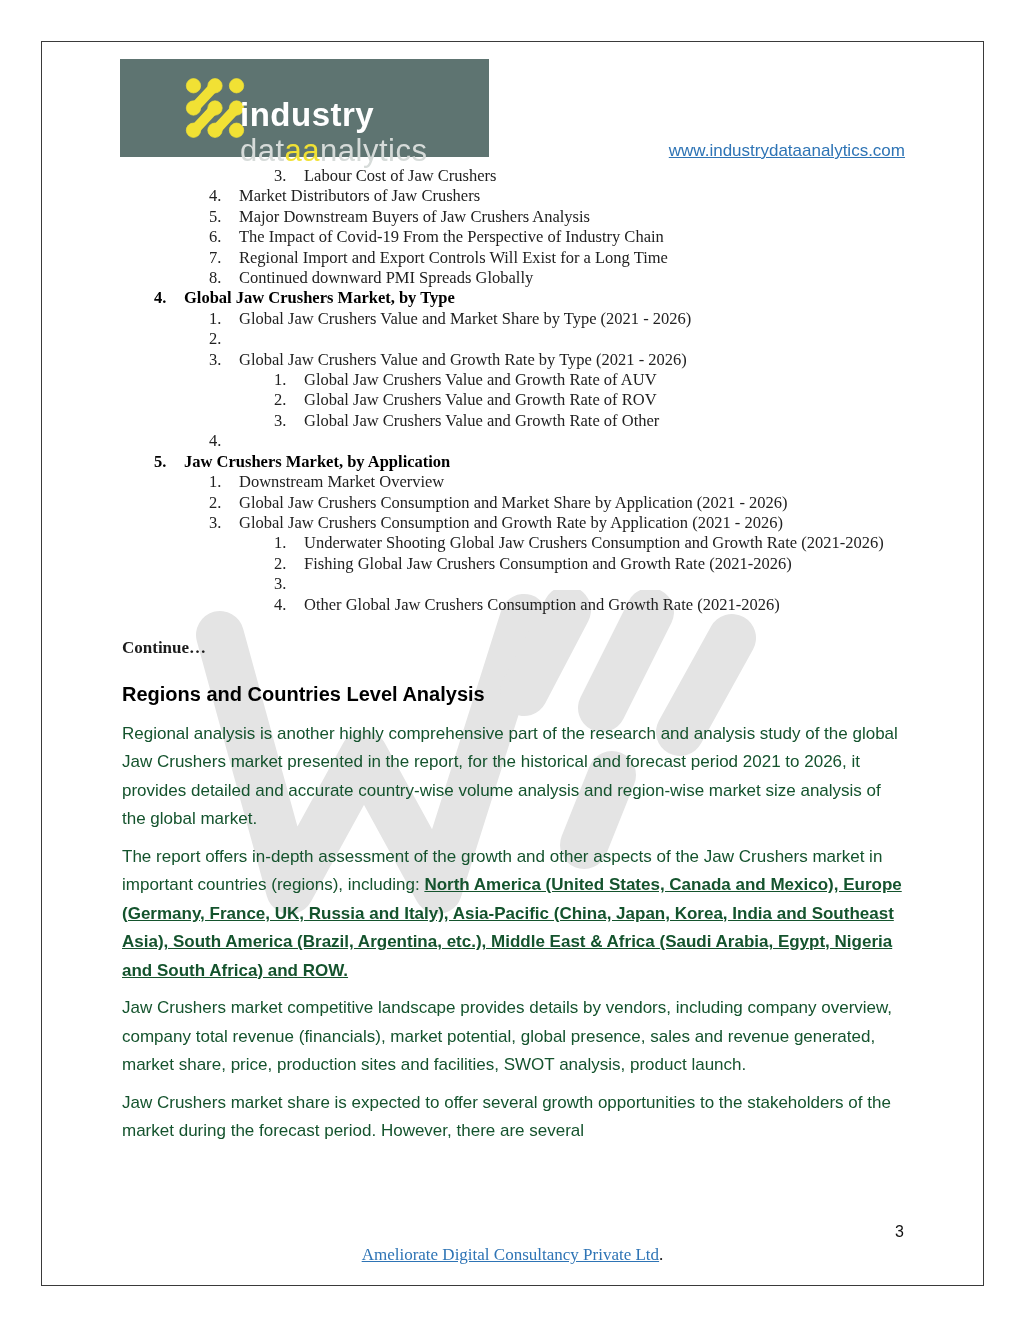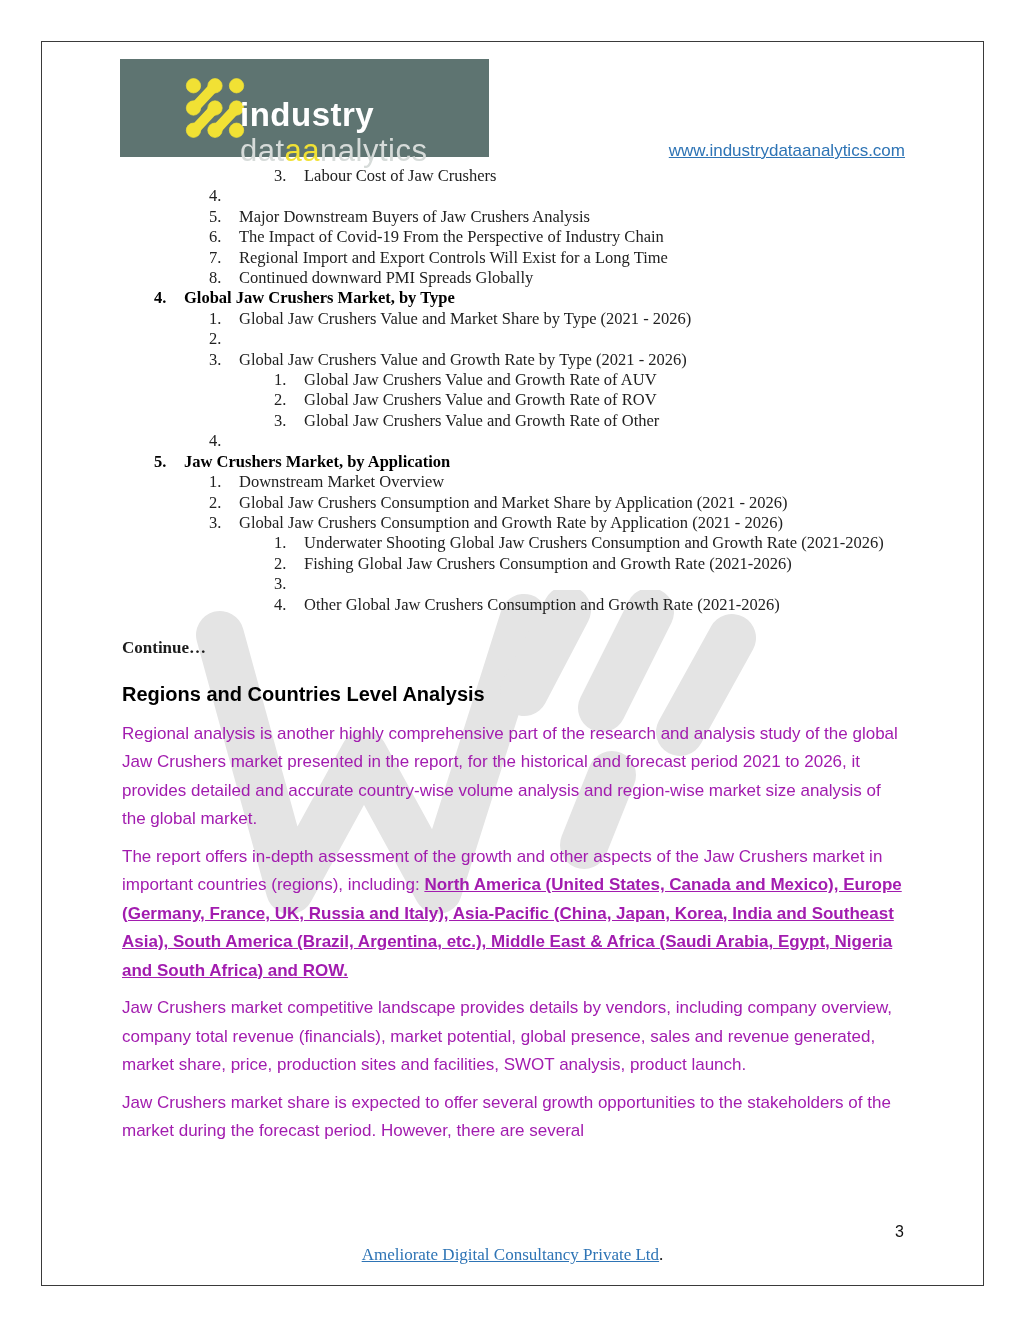--- a/index.html
+++ b/index.html
@@ -27,21 +27,21 @@
   .toc-row{display:flex;font-family:"Liberation Serif",serif;font-size:16.5px;line-height:20.4px;color:#212121;}
   .toc-row .toc-num{flex:0 0 30px;}
   .toc-row.lvl1{padding-left:32px;font-weight:bold;color:#000;}
   .toc-row.lvl2{padding-left:87px;}
   .toc-row.lvl3{padding-left:152px;}
   .toc-row .toc-text{flex:1 1 auto;}
 
   .continue{margin-top:22px;font-family:"Liberation Serif",serif;font-weight:bold;font-size:17px;color:#1c1c1c;line-height:21px;}
   .section-heading{margin-top:24px;font-weight:bold;font-size:20px;color:#000;line-height:25px;}
 
-  .para{margin-top:9px;font-size:17px;line-height:28.5px;color:#a21caf;}
+  .para{margin-top:9px;font-size:17px;line-height:28.5px;color:#14532d;}
   .para.first{margin-top:13px;}
   .para .bold-underline{font-weight:bold;text-decoration:underline;}
 
   
   .page-number{position:absolute;top:1181px;right:79px;font-size:16px;color:#111;z-index:2;}
   .footer{position:absolute;left:0;right:0;top:1203px;text-align:center;font-size:17px;z-index:2;font-family:Liberation Serif, serif;}
   .footer a{color:#2e74b5;text-decoration:underline;}
   .footer .suffix{color:#111;text-decoration:none;}
 </style>
 </head>
@@ -86,20 +86,21 @@
 
   <div class="content">
 
     <div>
       <div class="toc-row lvl3">
           <span class="toc-num">3.</span>
           <span class="toc-text">Labour Cost of Jaw Crushers</span>
         </div>
       <div class="toc-row lvl2">
           <span class="toc-num">4.</span>
+          <span class="toc-text">Market Distributors of Jaw Crushers</span>
         </div>
       <div class="toc-row lvl2">
           <span class="toc-num">5.</span>
           <span class="toc-text">Major Downstream Buyers of Jaw Crushers Analysis</span>
         </div>
       <div class="toc-row lvl2">
           <span class="toc-num">6.</span>
           <span class="toc-text">The Impact of Covid-19 From the Perspective of Industry Chain</span>
         </div>
       <div class="toc-row lvl2">

